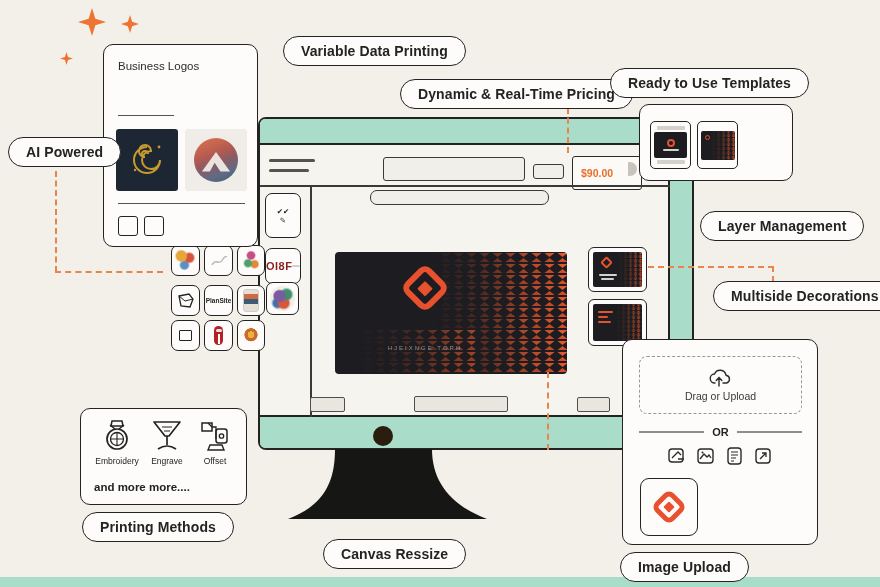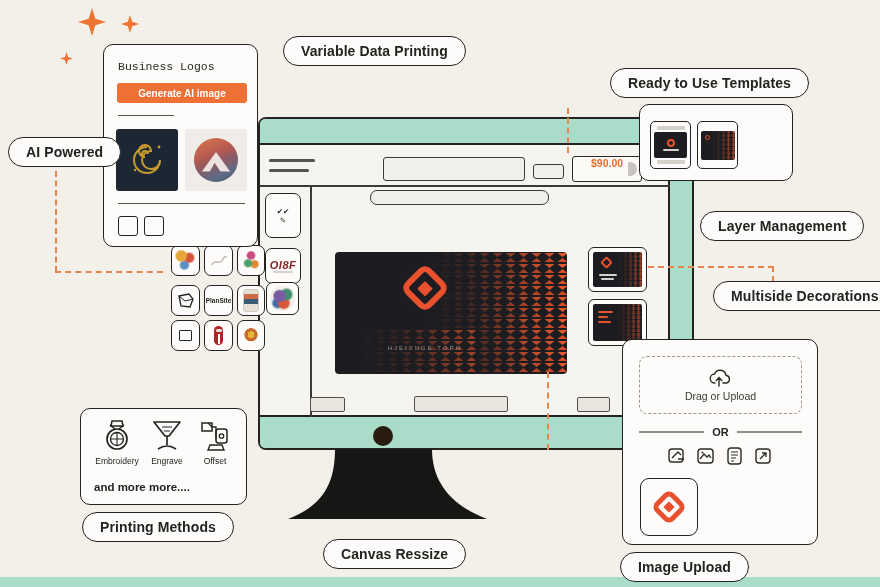--- a/index.html
+++ b/index.html
@@ -28,22 +28,22 @@
   #monitor { position:absolute; left:258px; top:117px; width:436px; height:333px;
     border:2px solid #242321; border-radius:8px; background:#f6f4ef; z-index:2; }
   .bezel { position:absolute; background:#a9dcc9; }
   #bezel-top { left:0; top:0; width:100%; height:26px; border-bottom:2px solid #242321; border-radius:5px 5px 0 0; }
   #bezel-right { right:0; top:26px; width:24px; height:270px; border-left:2px solid #242321; }
   #bezel-bottom { left:0; bottom:0; width:100%; height:33px; border-top:2px solid #242321; border-radius:0 0 5px 5px; }
   #camera-dot { position:absolute; left:113px; top:307px; width:20px; height:20px; border-radius:50%; background:#2a1d10; }
   .tb-box { position:absolute; border:1.6px solid #3c3a36; background:#f1efe9; border-radius:3px; }
   #toolbar-divider { position:absolute; left:0; top:66px; width:410px; height:1.6px; background:#3c3a36; }
   #sidebar-divider { position:absolute; left:50px; top:66px; width:1.6px; height:232px; background:#3c3a36; }
-  #price-box { position:absolute; left:312px; top:37px; width:70px; height:26px; background:#fbfaf6;
-    border:1.6px solid #2c2a27; border-radius:3px; display:flex; padding-left:18px; }
+  #price-box { position:absolute; left:312px; top:37px; width:70px; height:34px; background:#fbfaf6;
+    border:1.6px solid #2c2a27; border-radius:3px; display:flex; align-items:center; padding-left:8px; }
   #price-box .tab { position:absolute; right:4px; top:5px; width:9px; height:14px; background:#c7c4bd; border-radius:0 7px 7px 0; }
   #price-value { color:#e96e2e; font-size:10.5px; font-weight:700; }
   .screen-rect { position:absolute; border:1.5px solid #504e49; background:#e9e6e0; border-radius:2px; }
   
   #design-card { position:absolute; left:75px; top:133px; width:232px; height:122px; background:#1d1d21; border-radius:4px; overflow:hidden; }
   .diamond-outer { transform:rotate(45deg); border:6px solid #e8502e; border-radius:9px; display:flex; align-items:center; justify-content:center; }
   .diamond-inner { background:#e8502e; border-radius:1px; }
   #brand-name { position:absolute; left:30px; top:72px; width:120px; text-align:center;
     color:#fff; font-size:17px; font-weight:700; letter-spacing:3px; }
   #brand-tagline { position:absolute; left:30px; top:93px; width:120px; text-align:center;
@@ -196,21 +196,21 @@
     <div class="blob" style="background:radial-gradient(circle at 30% 30%,#e7a63a 0 22%,transparent 30%),radial-gradient(circle at 68% 38%,#d4543c 0 20%,transparent 30%),radial-gradient(circle at 45% 70%,#5d8fc0 0 18%,transparent 28%),#fdfcfa;"></div>
   </div>
   <div class="tile" style="left:204px; top:245px; width:29px; height:31px;">
     <svg width="20" height="20">
         <path d="M3,14 C7,6 10,16 14,8 C15,6 17,5 18,6" stroke="#b9b6b0" fill="none" stroke-width="1.4"></path>
       </svg>
   </div>
   <div class="tile" style="left:237px; top:245px; width:28px; height:31px;">
     <div class="blob" style="background:radial-gradient(circle at 50% 28%,#c94e83 0 18%,transparent 26%),radial-gradient(circle at 35% 62%,#4da06a 0 16%,transparent 26%),radial-gradient(circle at 68% 66%,#e08a35 0 16%,transparent 24%),#fdfcfa;"></div>
   </div>
-  <div class="tile" style="left:265px; top:248px; width:36px; height:36px; flex-direction:column;font-style:italic;">
+  <div class="tile" style="left:265px; top:248px; width:36px; height:36px; flex-direction:row;">
     <span style="font-size:11px; font-weight:700; color:#8a1f1f; letter-spacing:.5px;">OI8F</span>
     <span class="gray-bar" style="width:20px; height:1.5px;"></span>
   </div>
 
   <div class="tile" style="left:171px; top:285px; width:29px; height:31px;">
     <svg width="18" height="16">
         <path d="M2,3 L12,1 L16,6 L13,14 L4,13 Z" fill="none" stroke="#232321" stroke-width="1.3"></path>
         <path d="M2,3 L8,8 L16,6" fill="none" stroke="#232321" stroke-width="1"></path>
       </svg>
   </div>
@@ -231,22 +231,21 @@
     <div style="width:9px; height:19px; background:#b32025; border-radius:5px; position:relative;">
       <div style="position:absolute; left:3.5px; top:8px; width:2px; height:10px; background:#fdfcfa;"></div>
       <div style="position:absolute; left:1.5px; top:3px; width:6px; height:3px; border-radius:2px; background:#e8e4dd;"></div>
     </div>
   </div>
   <div class="tile" style="left:237px; top:320px; width:28px; height:31px;">
     <div class="blob" style="border-radius:50%; width:60%; height:55%; background:radial-gradient(circle at 50% 45%,#e8b43a 0 30%,#c96a2e 30% 55%,transparent 60%),#fdfcfa;"></div>
   </div>
 
   <div class="card" style="left:103px; top:44px; width:155px; height:203px;">
-    <div style="position:absolute; left:14px; top:15px; font-size:11.5px; color:#2e2c29;font-family:Liberation Mono, monospace;">Business Logos</div>
-    <button id="generate-btn">Generate AI image</button>
+    <div style="position:absolute; left:14px; top:15px; font-size:11.5px; color:#2e2c29;">Business Logos</div>
     <div class="thin-div" style="left:14px; top:70px; width:56px;"></div>
     <div class="logo-thumb" style="left:12px; background:#1d2733;">
       <svg width="42" height="42">
         <path d="M21,21 m0,-13 a13,13 0 1,0 13,13 a9,9 0 1,1 -9,-9 a6,6 0 1,0 -6,6 a3,3 0 1,1 3,-3" fill="none" stroke="#c79a2d" stroke-width="2"></path>
         <circle cx="33" cy="8" r="1.4" fill="#c79a2d"></circle>
           <circle cx="9" cy="31" r="1.2" fill="#c79a2d"></circle>
       </svg>
     </div>
     <div class="logo-thumb" style="left:81px; background:#f0ede8;">
       <div id="sphere-logo">
@@ -344,20 +343,21 @@
         <rect x="18" y="10" width="11" height="14" rx="2.5" fill="none" stroke="#232321" stroke-width="1.5"></rect>
         <circle cx="23.5" cy="17" r="2.2" fill="none" stroke="#232321" stroke-width="1.3"></circle>
         <path d="M12,26 L24,26 L26,31 L10,31 Z" fill="none" stroke="#232321" stroke-width="1.4"></path>
       </svg>
       <span class="lbl">Offset</span>
     </div>
     <div id="more-label">and more more....</div>
   </div>
 
   <div class="pill" style="left:283px; top:36px;">Variable Data Printing</div>
+  <div class="pill" style="left:400px; top:79px;">Dynamic &amp; Real-Time Pricing</div>
   <div class="pill" style="left:610px; top:68px;">Ready to Use Templates</div>
   <div class="pill" style="left:700px; top:211px;">Layer Management</div>
   <div class="pill" style="left:8px;   top:137px;">AI Powered</div>
   <div class="pill" style="left:713px; top:281px;">Multiside Decorations</div>
   <div class="pill" style="left:82px;  top:512px;">Printing Methods</div>
   <div class="pill" style="left:323px; top:539px;">Canvas Ressize</div>
   <div class="pill" style="left:620px; top:552px;">Image Upload</div>
 
   <div id="footer-bar"></div>
 </div>

